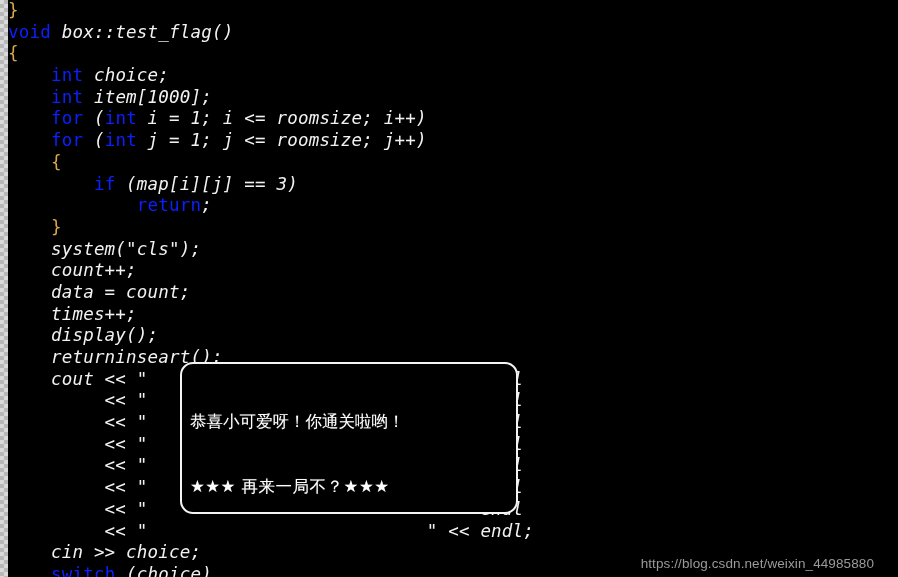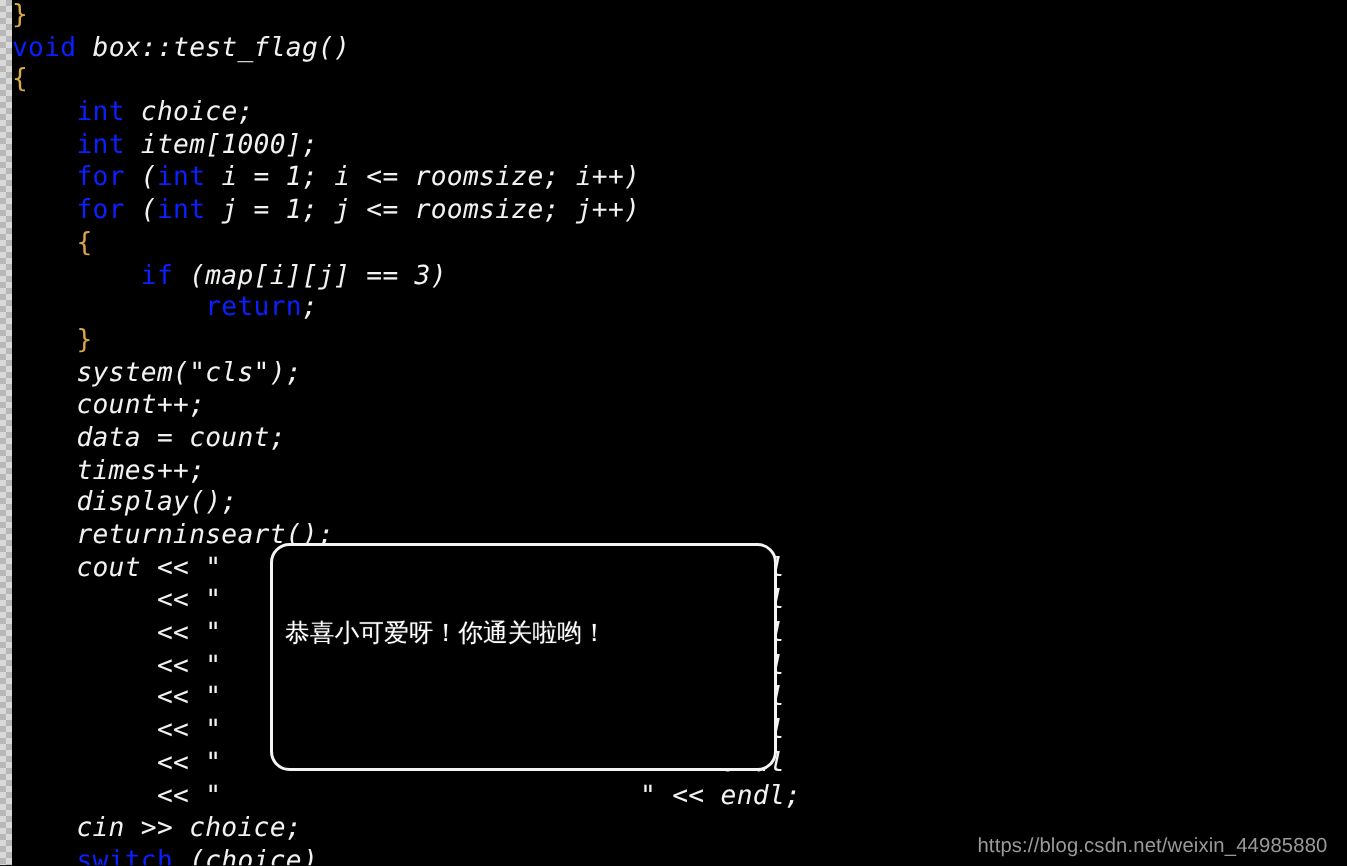--- a/index.html
+++ b/index.html
@@ -80,41 +80,42 @@
     line-height: 21.5px;
     white-space: pre;
     text-shadow: 0 0 1px rgba(255,255,255,0.35);
   }
   .console-line { height: 21.5px; }
   .console-line.stars { letter-spacing: 0.5px; }
 
   
   .watermark {
     position: absolute;
-    right: 13px;
+    right: 24px;
     bottom: 6px;
     color: #9a9a9a;
     font-family: "Liberation Sans", "DejaVu Sans", sans-serif;
     font-size: 13.5px;
     letter-spacing: 0.1px;
     white-space: nowrap;
   }
 </style>
 </head>
 <body>
 
 <div id="screen" style="background: rgb(0, 0, 0);">
 
   <div class="gutter-strip"></div>
 
   <div class="code-layer" id="code-layer" style="color: rgb(242, 242, 242);"><div class="code-line"><span class="brace" style="color: rgb(216, 168, 74);">}</span></div><div class="code-line"><span class="kw" style="color: rgb(10, 32, 255);">void</span><span class="plain" style="color: rgb(242, 242, 242);"> box::test_flag()</span></div><div class="code-line"><span class="brace" style="color: rgb(216, 168, 74);">{</span></div><div class="code-line"><span class="plain" style="color: rgb(242, 242, 242);">    </span><span class="kw" style="color: rgb(10, 32, 255);">int</span><span class="plain" style="color: rgb(242, 242, 242);"> choice;</span></div><div class="code-line"><span class="plain" style="color: rgb(242, 242, 242);">    </span><span class="kw" style="color: rgb(10, 32, 255);">int</span><span class="plain" style="color: rgb(242, 242, 242);"> item[1000];</span></div><div class="code-line"><span class="plain" style="color: rgb(242, 242, 242);">    </span><span class="kw" style="color: rgb(10, 32, 255);">for</span><span class="plain" style="color: rgb(242, 242, 242);"> (</span><span class="kw" style="color: rgb(10, 32, 255);">int</span><span class="plain" style="color: rgb(242, 242, 242);"> i = 1; i &lt;= roomsize; i++)</span></div><div class="code-line"><span class="plain" style="color: rgb(242, 242, 242);">    </span><span class="kw" style="color: rgb(10, 32, 255);">for</span><span class="plain" style="color: rgb(242, 242, 242);"> (</span><span class="kw" style="color: rgb(10, 32, 255);">int</span><span class="plain" style="color: rgb(242, 242, 242);"> j = 1; j &lt;= roomsize; j++)</span></div><div class="code-line"><span class="plain" style="color: rgb(242, 242, 242);">    </span><span class="brace" style="color: rgb(216, 168, 74);">{</span></div><div class="code-line"><span class="plain" style="color: rgb(242, 242, 242);">        </span><span class="kw" style="color: rgb(10, 32, 255);">if</span><span class="plain" style="color: rgb(242, 242, 242);"> (map[i][j] == 3)</span></div><div class="code-line"><span class="plain" style="color: rgb(242, 242, 242);">            </span><span class="kw" style="color: rgb(10, 32, 255);">return</span><span class="plain" style="color: rgb(242, 242, 242);">;</span></div><div class="code-line"><span class="plain" style="color: rgb(242, 242, 242);">    </span><span class="brace" style="color: rgb(216, 168, 74);">}</span></div><div class="code-line"><span class="plain" style="color: rgb(242, 242, 242);">    system("cls");</span></div><div class="code-line"><span class="plain" style="color: rgb(242, 242, 242);">    count++;</span></div><div class="code-line"><span class="plain" style="color: rgb(242, 242, 242);">    data = count;</span></div><div class="code-line"><span class="plain" style="color: rgb(242, 242, 242);">    times++;</span></div><div class="code-line"><span class="plain" style="color: rgb(242, 242, 242);">    display();</span></div><div class="code-line"><span class="plain" style="color: rgb(242, 242, 242);">    returninseart();</span></div><div class="code-line"><span class="plain" style="color: rgb(242, 242, 242);">    cout &lt;&lt; "                          " &lt;&lt; endl</span></div><div class="code-line"><span class="plain" style="color: rgb(242, 242, 242);">         &lt;&lt; "                          " &lt;&lt; endl</span></div><div class="code-line"><span class="plain" style="color: rgb(242, 242, 242);">         &lt;&lt; "                          " &lt;&lt; endl</span></div><div class="code-line"><span class="plain" style="color: rgb(242, 242, 242);">         &lt;&lt; "                          " &lt;&lt; endl</span></div><div class="code-line"><span class="plain" style="color: rgb(242, 242, 242);">         &lt;&lt; "                          " &lt;&lt; endl</span></div><div class="code-line"><span class="plain" style="color: rgb(242, 242, 242);">         &lt;&lt; "                          " &lt;&lt; endl</span></div><div class="code-line"><span class="plain" style="color: rgb(242, 242, 242);">         &lt;&lt; "                          " &lt;&lt; endl</span></div><div class="code-line"><span class="plain" style="color: rgb(242, 242, 242);">         &lt;&lt; "                          " &lt;&lt; endl;</span></div><div class="code-line"><span class="plain" style="color: rgb(242, 242, 242);">    cin &gt;&gt; choice;</span></div><div class="code-line"><span class="plain" style="color: rgb(242, 242, 242);">    </span><span class="kw" style="color: rgb(10, 32, 255);">switch</span><span class="plain" style="color: rgb(242, 242, 242);"> (choice)</span></div></div>
 
   <div class="console-dialog" style="border-color: rgb(244, 244, 244); margin-left: 28px;">
     <div class="console-inner" style="color: rgb(255, 255, 255);">
       <div class="console-line">恭喜小可爱呀！你通关啦哟！</div>
+      <div class="console-line stars">★★★ 再来一局不？★★★</div>
       
       
       
       
     </div>
   </div>
 
   <div class="watermark" style="color: rgb(154, 154, 154);">https://blog.csdn.net/weixin_44985880</div>
 
 </div>

